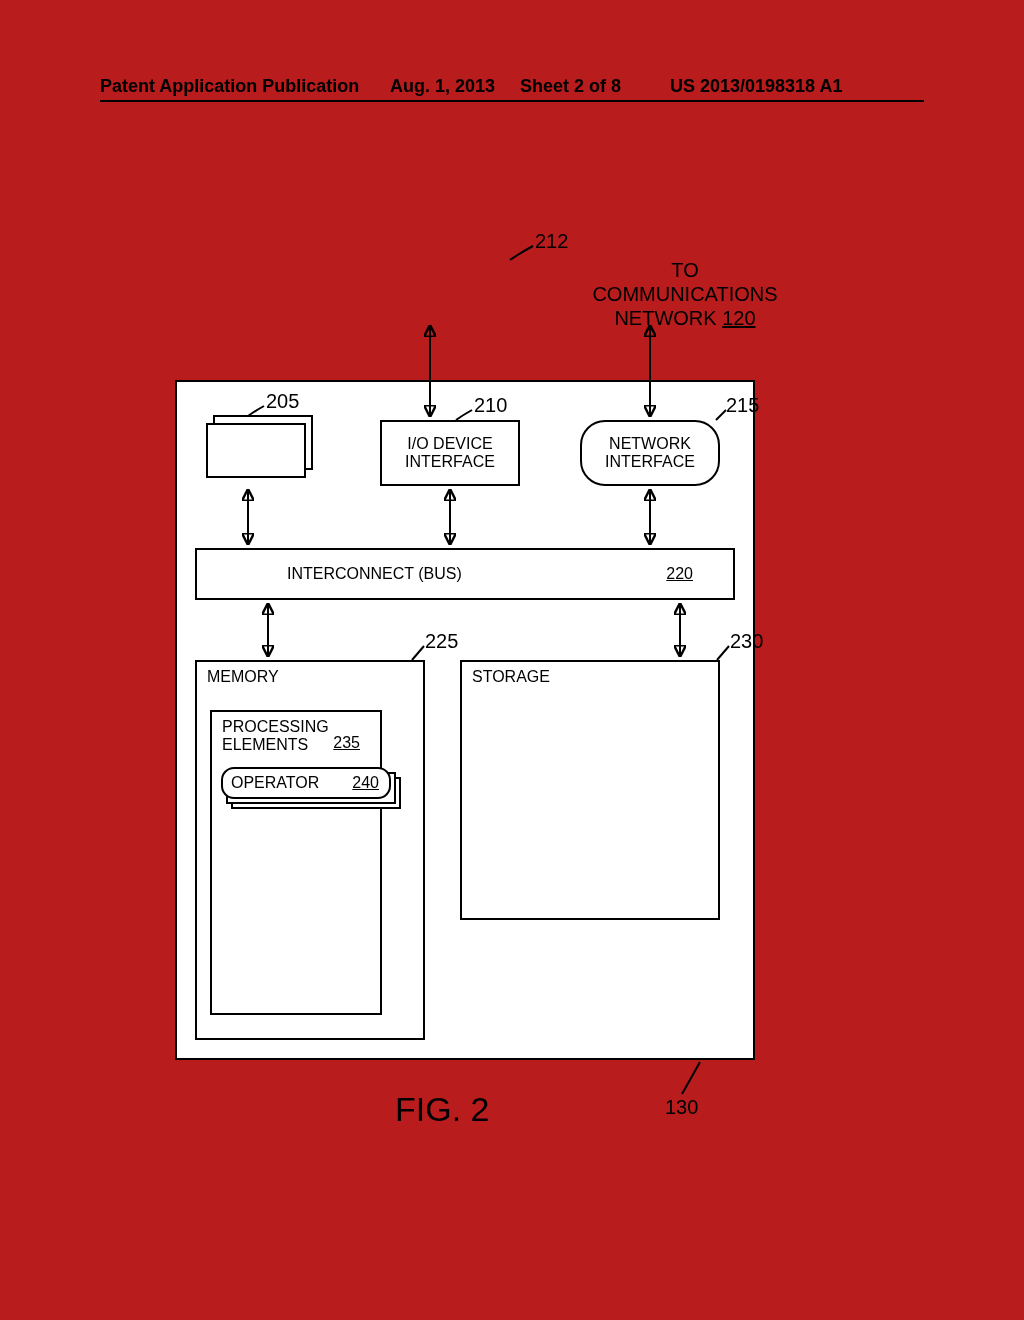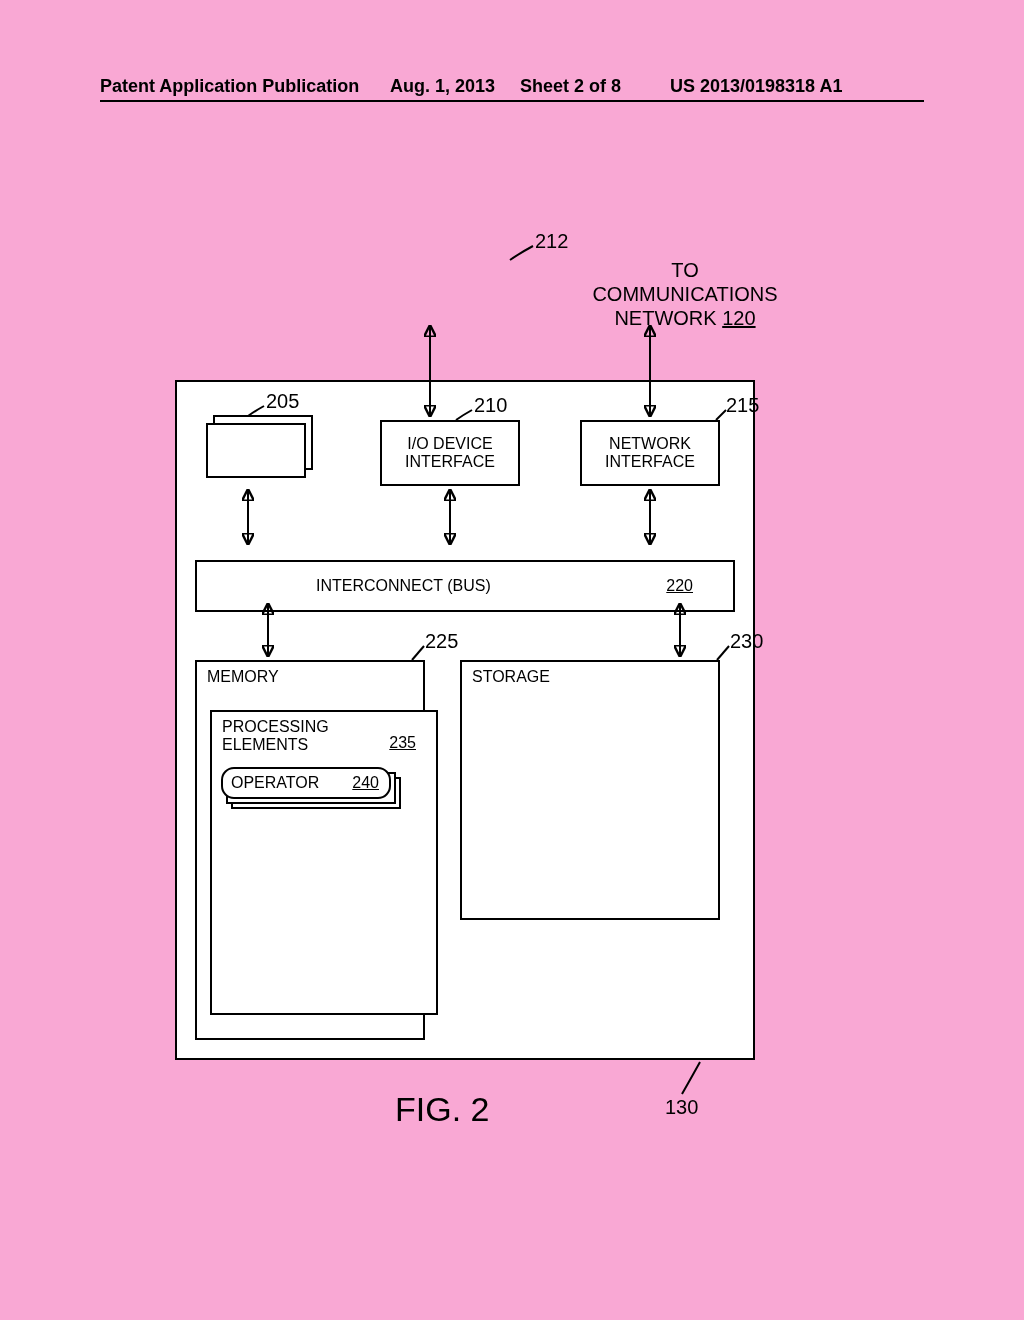--- a/index.html
+++ b/index.html
@@ -6,21 +6,21 @@
     margin: 0;
     padding: 0;
     background: #fff;
     font-family: Arial, Helvetica, sans-serif;
     color: #000;
   }
   .page {
     position: relative;
     width: 1024px;
     height: 1320px;
-    background: #f9a8d4;
+    background: #b91c1c;
   }
   .header-line {
     position: absolute;
     top: 100px;
     left: 100px;
     right: 100px;
     border-top: 2px solid #000;
   }
   .hdr {
     position: absolute;
@@ -123,35 +123,35 @@
   <div class="outer" style="left:175px; top:380px; width:580px; height:680px;"></div>
 
   <div class="box" style="left:213px; top:415px; width:100px; height:55px; z-index:1;"></div>
   <div class="box" style="left:206px; top:423px; width:100px; height:55px; z-index:2;"></div>
 
   <div class="box" style="left:380px; top:420px; width:140px; height:66px;">
     <span>I/O DEVICE
 INTERFACE</span>
   </div>
 
-  <div class="box" style="left:580px; top:420px; width:140px; height:66px;">
+  <div class="box" style="left:580px; top:420px; width:140px; height:66px;border-radius:25px;">
     <span>NETWORK
 INTERFACE</span>
   </div>
 
-  <div class="box" style="left:195px; top:548px; width:540px; height:52px; justify-content:flex-start; padding-left:119px;margin-top:12px;">
+  <div class="box" style="left:195px; top:548px; width:540px; height:52px; justify-content:flex-start; padding-left:90px;">
     <span>INTERCONNECT (BUS)</span>
     <span class="refnum" style="position:absolute; right:40px;">220</span>
   </div>
 
   <div class="titled" style="left:195px; top:660px; width:230px; height:380px;">
     <div class="title">MEMORY</div>
   </div>
 
-  <div class="titled" style="left:210px; top:710px; width:228px; height:305px;">
+  <div class="titled" style="left:210px; top:710px; width:172px; height:305px;">
     <div class="title" style="white-space:pre;">PROCESSING
 ELEMENTS</div>
     <span class="refnum" style="position:absolute; right:20px; top:22px;">235</span>
   </div>
 
   <div class="box" style="left:231px; top:777px; width:170px; height:32px; z-index:1;"></div>
   <div class="box" style="left:226px; top:772px; width:170px; height:32px; z-index:2;"></div>
   <div class="box" style="left:221px; top:767px; width:170px; height:32px; z-index:3; justify-content:flex-start; padding-left:8px;border-radius:13px;">
     <span>OPERATOR</span>
     <span class="refnum" style="position:absolute; right:10px;">240</span>

